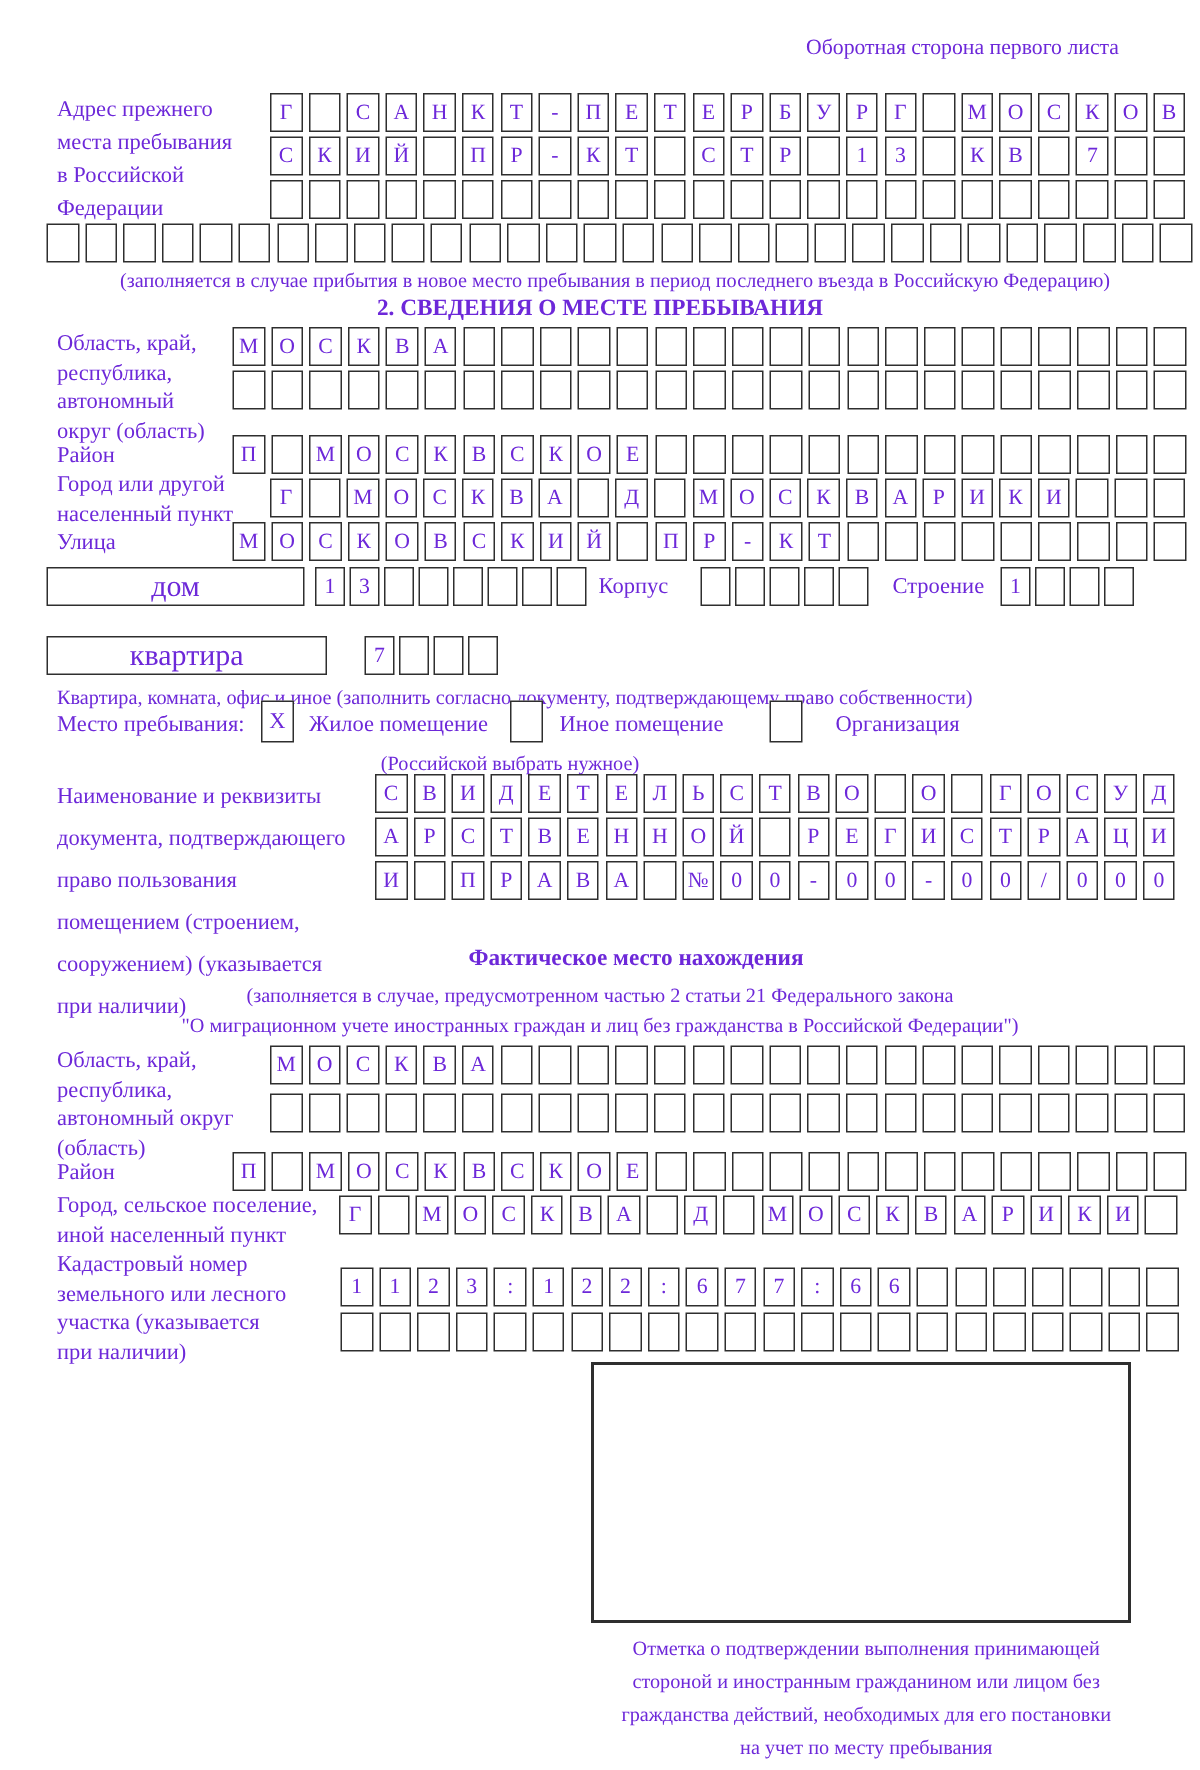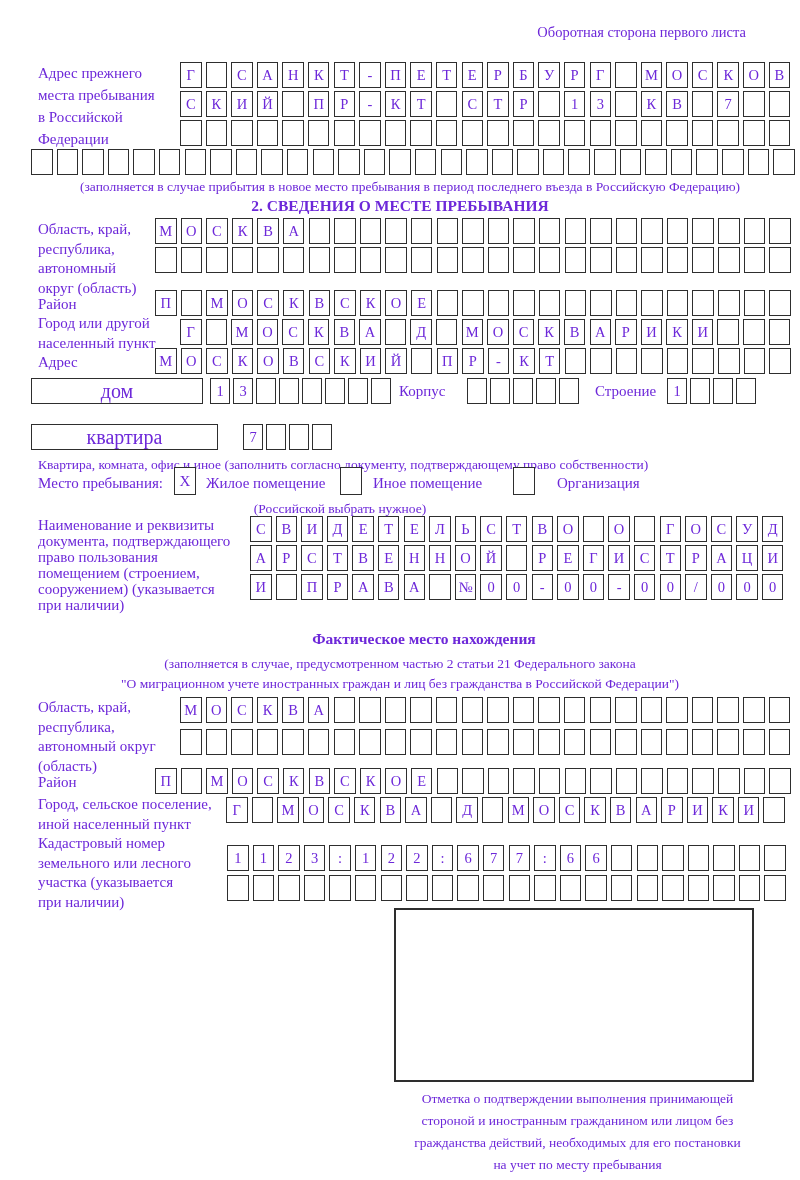--- a/index.html
+++ b/index.html
@@ -267,21 +267,21 @@
       <span class="cell">А</span>
       <span class="cell">Р</span>
       <span class="cell">И</span>
       <span class="cell">К</span>
       <span class="cell">И</span>
       <span class="cell"></span>
       <span class="cell"></span>
       <span class="cell"></span>
     </div>
 
-  <div class="abs lbl" style="left:38px; top:351px;">Адрес</div>
+  <div class="abs lbl" style="left:38px; top:351px;">Улица</div>
   <div class="abs cellrow" style="left:155px; top:348px;">
       <span class="cell">М</span>
       <span class="cell">О</span>
       <span class="cell">С</span>
       <span class="cell">К</span>
       <span class="cell">О</span>
       <span class="cell">В</span>
       <span class="cell">С</span>
       <span class="cell">К</span>
       <span class="cell">И</span>
@@ -341,21 +341,21 @@
 
   <div class="abs lbl" style="left:38px; top:472px;">Место пребывания:</div>
   <div class="abs checkbox" style="left:174px; top:467px;">X</div>
   <div class="abs lbl" style="left:206px; top:472px;">Жилое помещение</div>
   <div class="abs checkbox" style="left:340px; top:467px;"></div>
   <div class="abs lbl" style="left:373px; top:472px;">Иное помещение</div>
   <div class="abs checkbox" style="left:513px; top:467px;"></div>
   <div class="abs lbl" style="left:557px; top:472px;">Организация</div>
   <div class="abs caption" style="left:160px; top:500px; width:360px; text-align:center;">(Российской выбрать нужное)</div>
 
-  <div class="abs lbl" style="left:38px; top:517px; width:215px; line-height:16px;">Наименование и реквизиты
+  <div class="abs lbl" style="left:38px; top:517px; width:215px; line-height:28px;">Наименование и реквизиты
 документа, подтверждающего
 право пользования
 помещением (строением,
 сооружением) (указывается
 при наличии)</div>
   <div class="abs cellrow" style="left:250px; top:516px;">
       <span class="cell">С</span>
       <span class="cell">В</span>
       <span class="cell">И</span>
       <span class="cell">Д</span>

